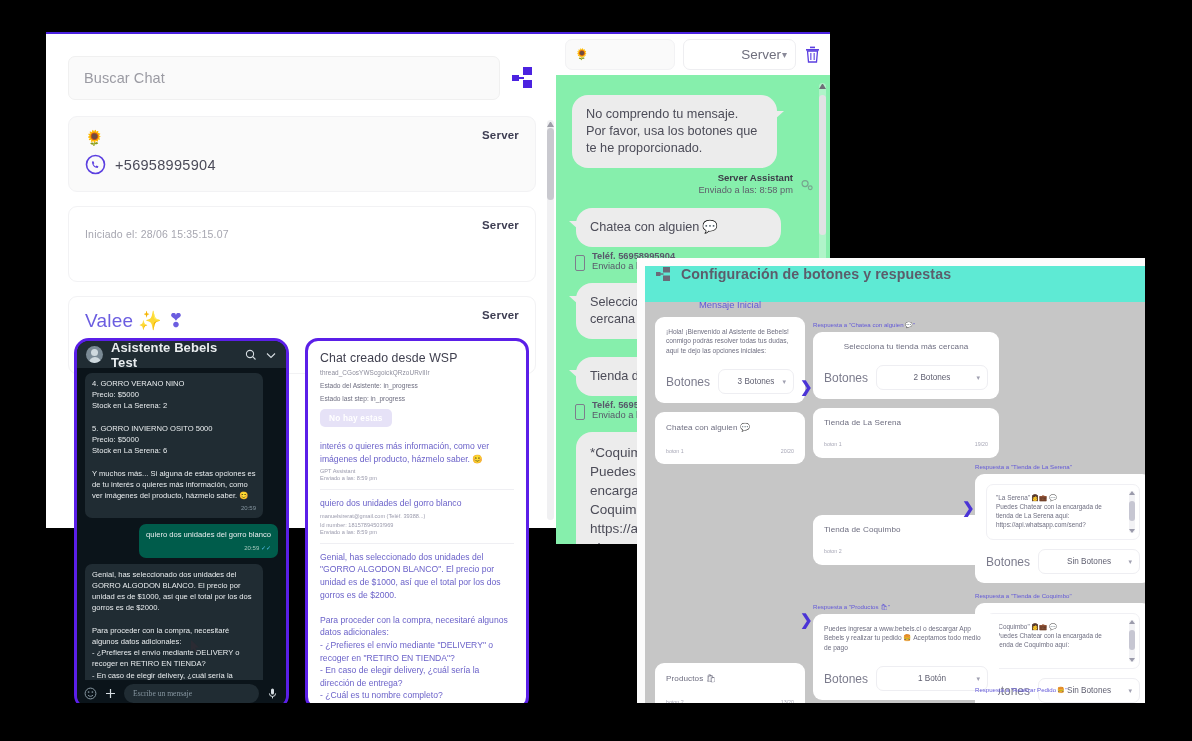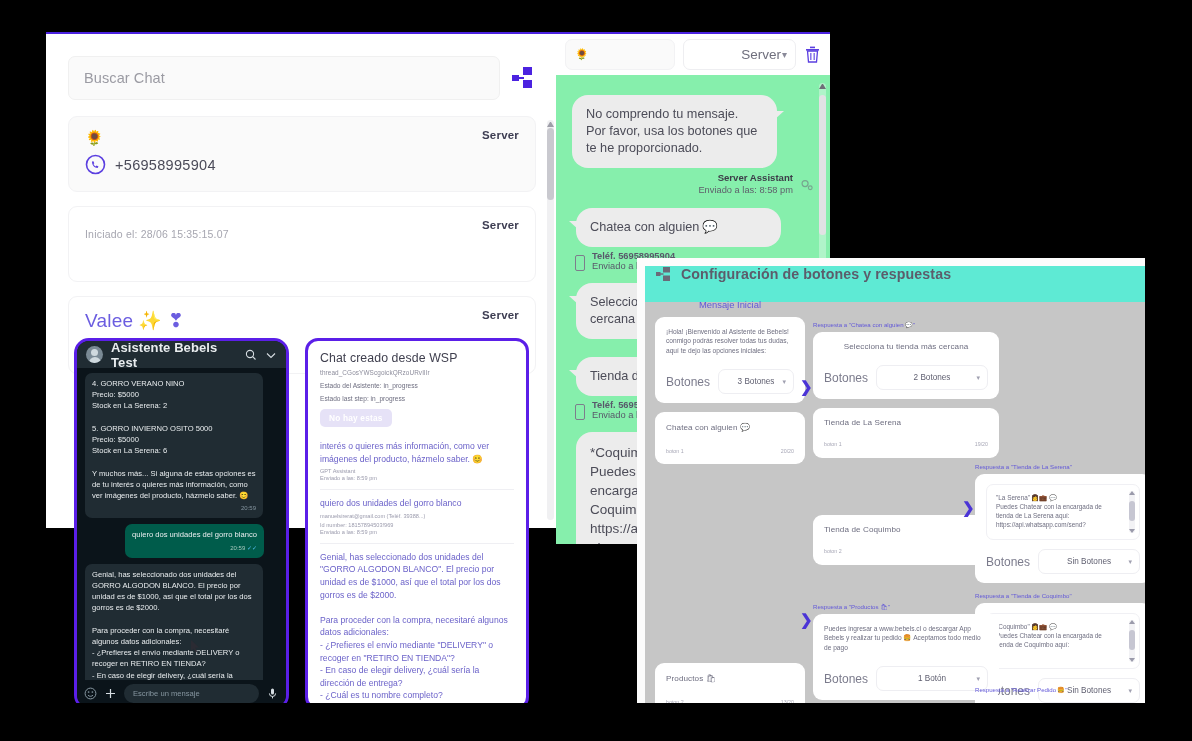--- a/index.html
+++ b/index.html
@@ -167,36 +167,36 @@
   .wa-top {
     height: 27px; background: #202c33;
     display: flex; align-items: center; gap: 8px; padding: 0 9px;
   }
   .wa-avatar { width: 17px; height: 17px; border-radius: 50%; background: #7a8a95; position:relative; overflow:hidden;}
   .wa-avatar:before{content:'';position:absolute;left:5px;top:3px;width:7px;height:7px;border-radius:50%;background:#cfd9de;}
   .wa-avatar:after{content:'';position:absolute;left:2.5px;top:11px;width:12px;height:9px;border-radius:6px 6px 0 0;background:#cfd9de;}
   .wa-title { font-size: 13px; color: #e9edef; font-weight: bold; flex:1; letter-spacing:.1px;}
   .wa-ico { width: 12px; height: 12px; }
   .wa-body {
-    height: 322px; background: #0b141a; padding: 5px 22px 0 8px;
+    height: 322px; background: #0b141a; padding: 5px 8px 0 8px;
     overflow: hidden; position: relative;
   }
   .wa-in, .wa-out {
     position: relative; border-radius: 7px; padding: 5px 7px 4px 7px;
     font-size: 7.6px; line-height: 11.2px; margin-bottom: 6px;
     color: #e9edef; max-width: 178px;
   }
   .wa-in { background: #202c33; }
   .wa-out { background: #005c4b; margin-left: auto; width: fit-content; }
   .wa-time { font-size: 6px; color: #8696a0; text-align: right; display:block; margin-top:2px;}
   .wa-out .wa-time { color: #a5c8bd; }
   .tick { color:#53bdeb; font-size:6px; }
   .wa-bottom {
     position: absolute; left:0; right:0; bottom: 0; height: 27px;
-    background: #0b141a; display: flex; align-items: center; gap: 7px; padding: 0 7px;
+    background: #0b141a; display: flex; align-items: center; gap: 7px; padding: 0 7px; font-family: Liberation Serif, serif;
   }
   .wa-input {
     flex: 1; height: 19px; background: #202c33; border-radius: 11px;
     display: flex; align-items: center; padding: 0 9px;
     font-size: 7.6px; color: #8696a0;
   }
   .wa-bico { width: 13px; height: 13px; }
 
   
   .detail-panel {

